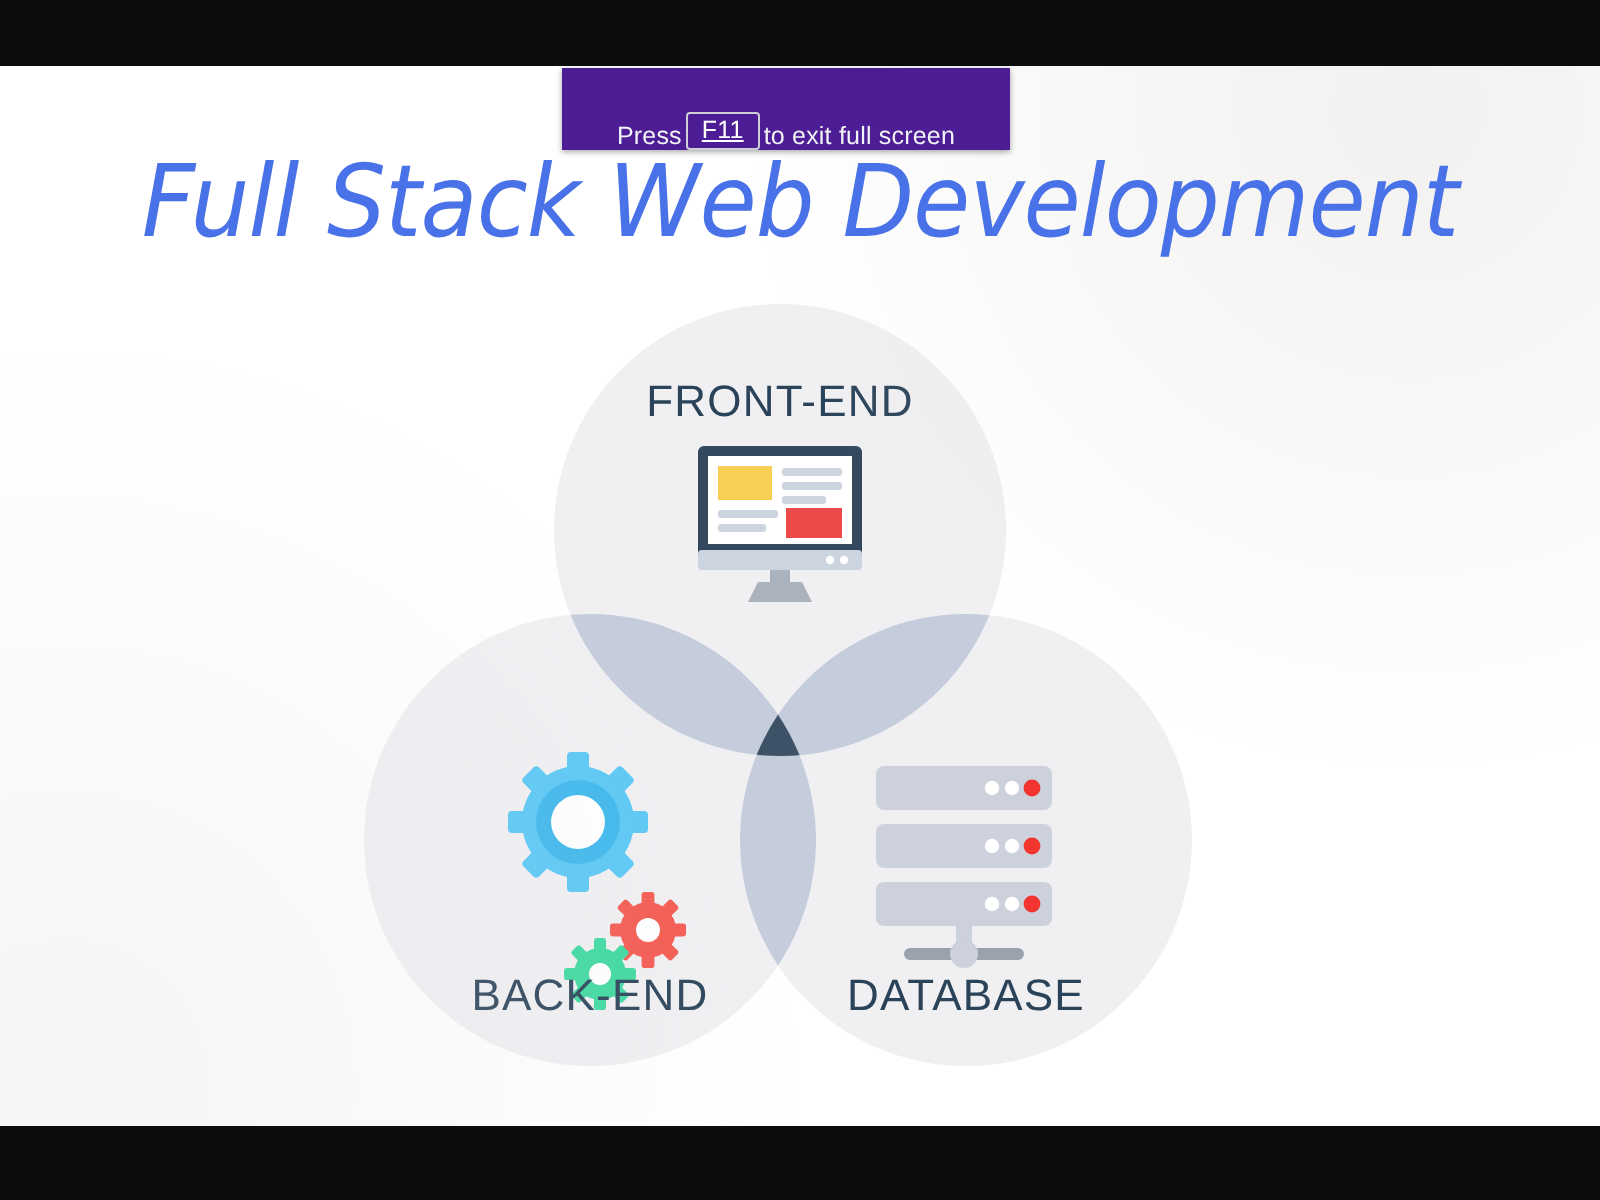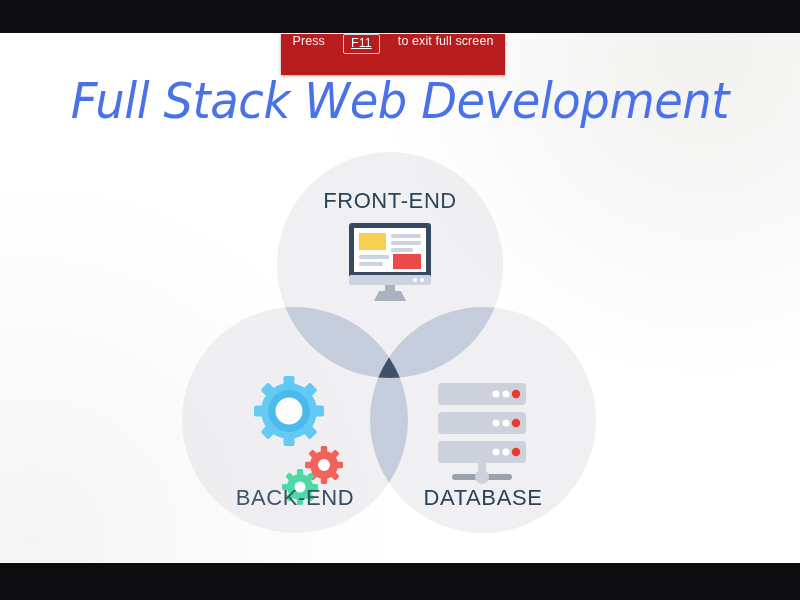--- a/index.html
+++ b/index.html
@@ -48,26 +48,26 @@
     pointer-events: none;
   }
 
   
   .fs-banner {
     position: absolute;
     left: 281px;
     top: 34px;
     width: 224px;
     height: 41px;
-    background: #b91c1c;
+    background: #4c1d95;
     z-index: 20;
     display: flex;
-    align-items: flex-start;
+    align-items: flex-end;
     justify-content: center;
-    gap: 18px;
+    gap: 2px;
     color: #f2f3f4;
     font-size: 12.5px;
     letter-spacing: .1px;
     box-shadow: 0 1px 3px rgba(0,0,0,.35);
   }
   .fs-banner .key {
     border: 1.5px solid #cdd0d4;
     border-radius: 2px;
     padding: 2px 7px 3px;
     font-size: 12.5px;

